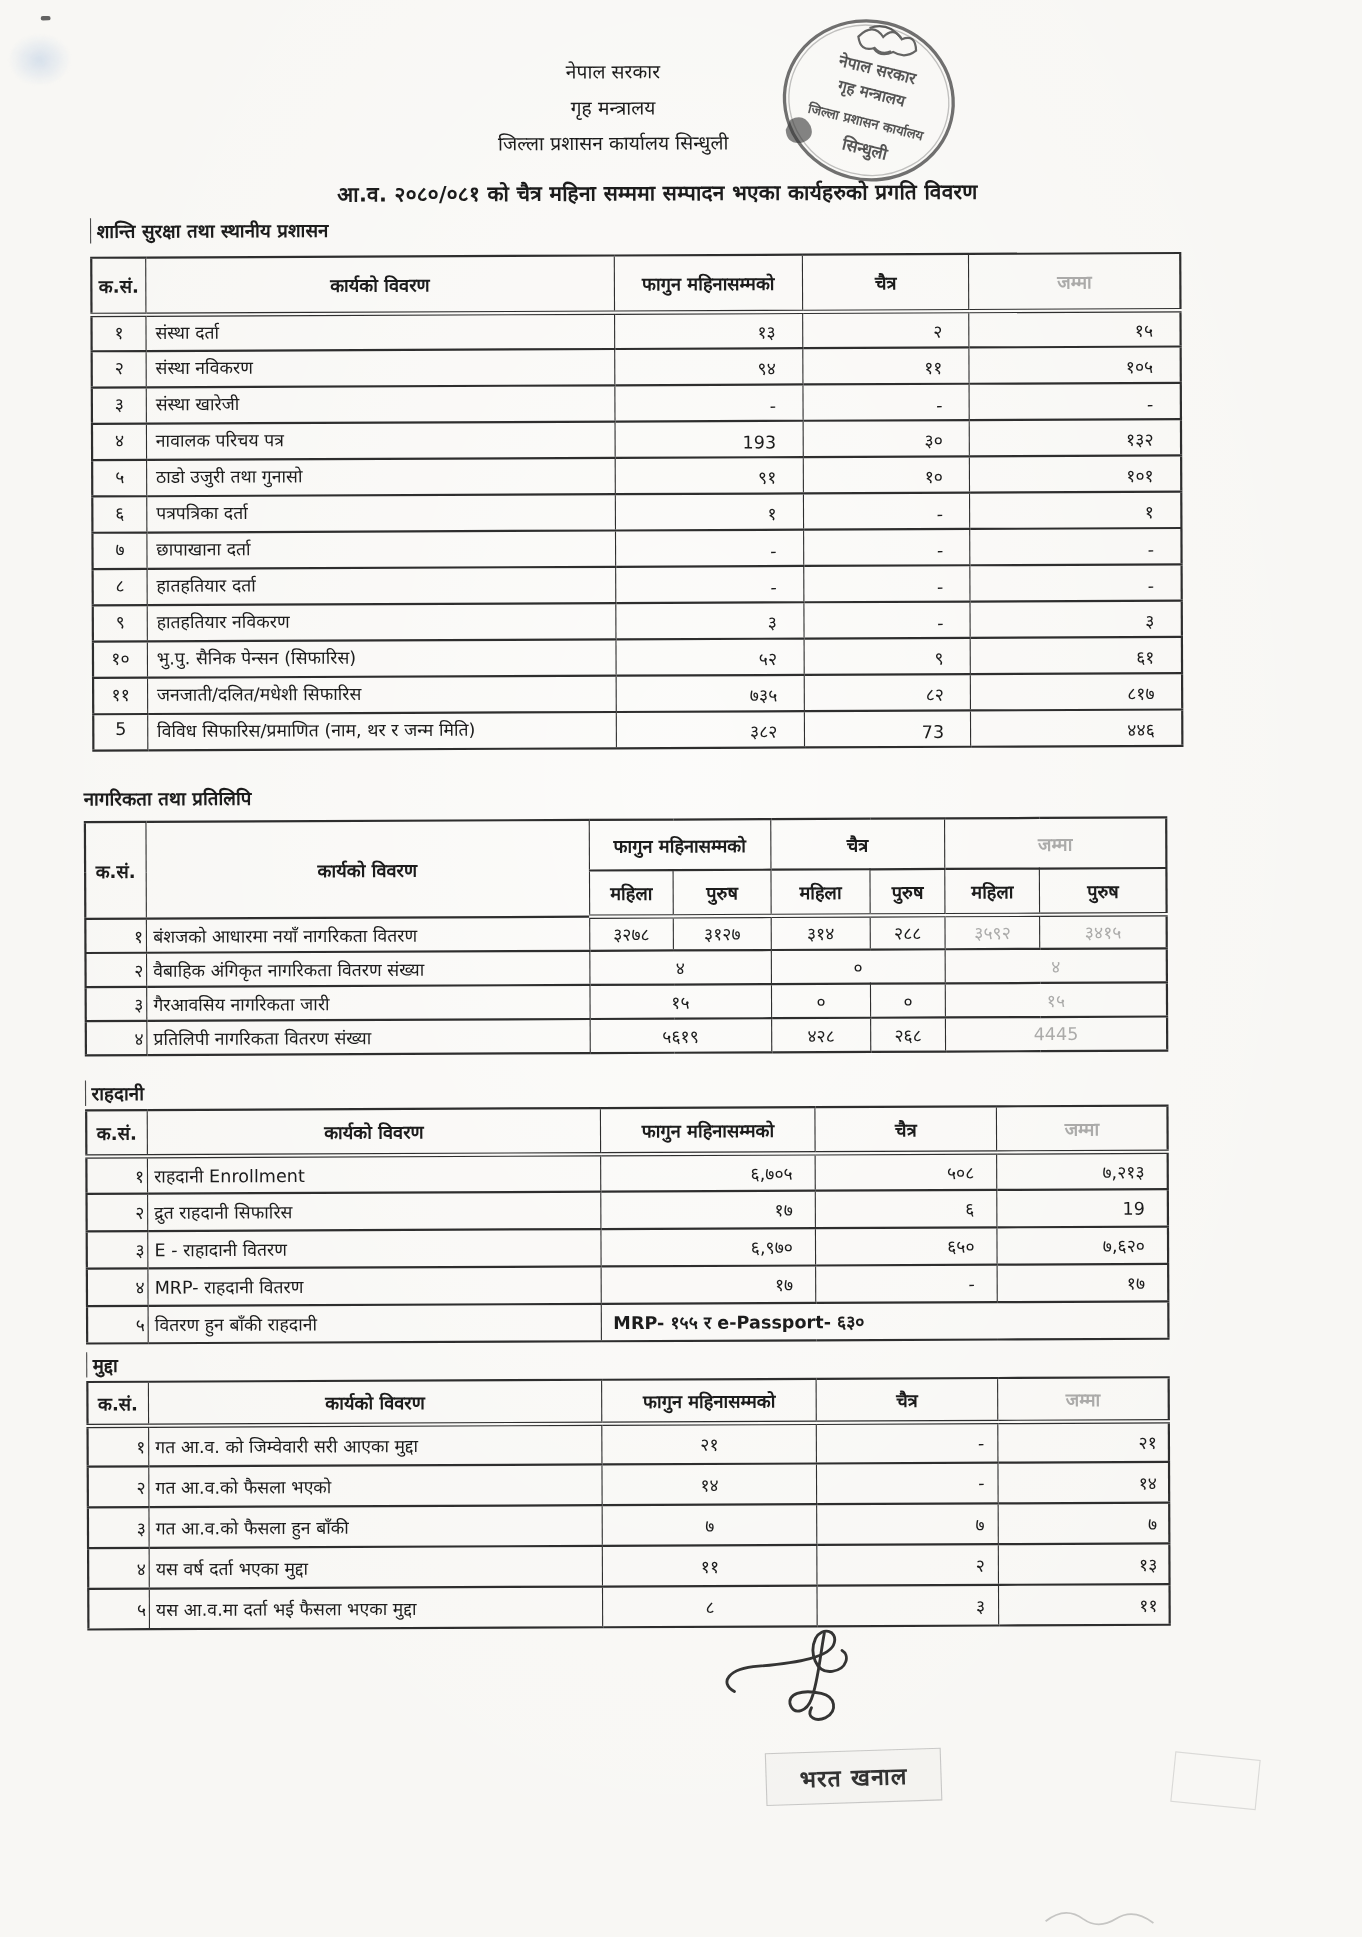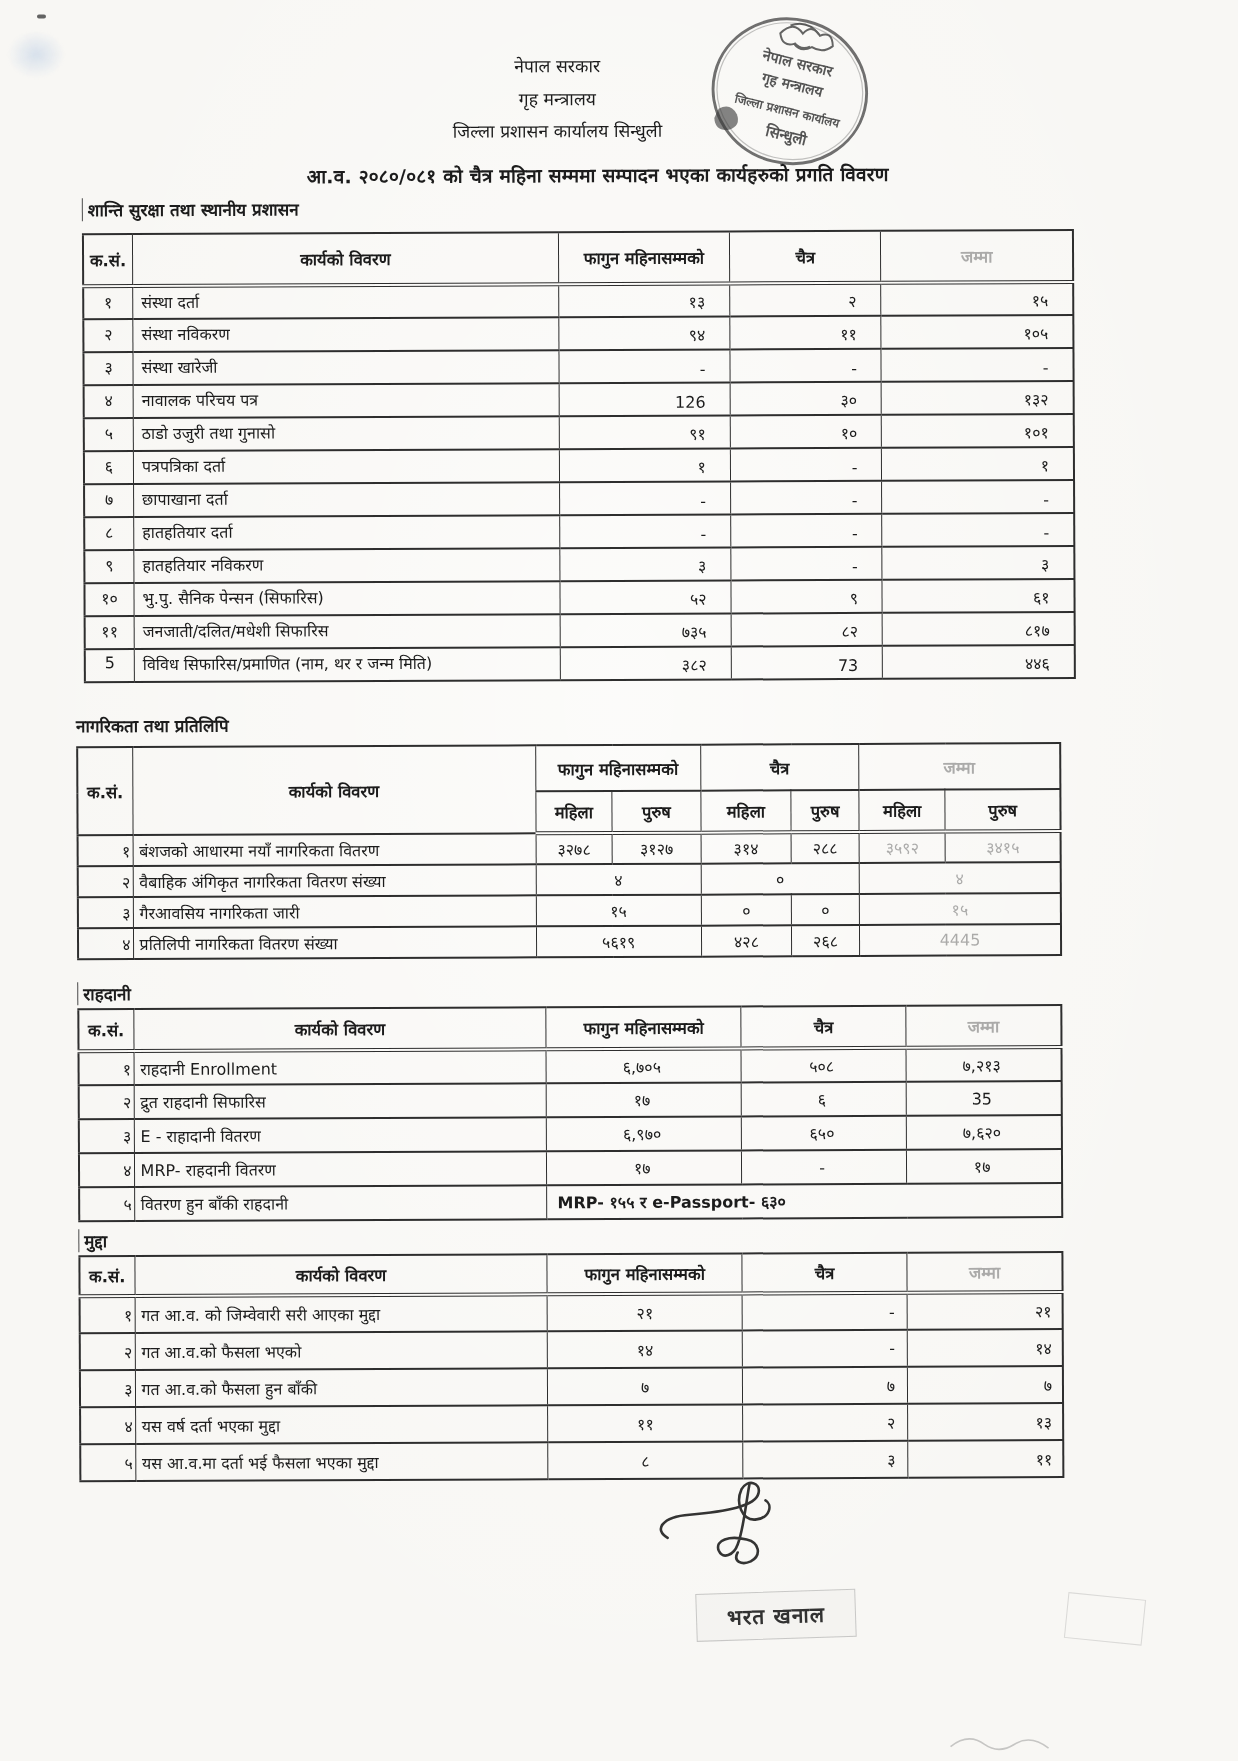--- a/index.html
+++ b/index.html
@@ -45,21 +45,21 @@
   .t2 thead tr:first-child th{height:46px;}
   .t2 td{height:31px;padding:0 5px;vertical-align:middle;}
   .t2 td:first-child{text-align:right;padding-right:2px;}
   .t2 td:nth-child(2){text-align:left;padding-left:6px;}
   .t2 td:nth-child(n+3){text-align:center;}
   
   .t3 th{height:42px;}
   .t3 td{height:34px;padding:0 6px;vertical-align:middle;}
   .t3 td:first-child{text-align:right;padding-right:2px;}
   .t3 td:nth-child(2){text-align:left;padding-left:6px;}
-  .t3 td:nth-child(n+3){text-align:center;padding-right:20px;padding-left:16px;}
+  .t3 td:nth-child(n+3){text-align:right;padding-right:20px;padding-left:16px;}
   
   .t4 th{height:40px;}
   .t4 td{height:37px;padding:0 6px;vertical-align:middle;}
   .t4 td:first-child{text-align:right;padding-right:2px;}
   .t4 td:nth-child(2){text-align:left;padding-left:6px;}
   .t4 td:nth-child(3){text-align:center;}
   .t4 td:nth-child(4){text-align:right;padding-right:12px;}
   .t4 td:nth-child(5){text-align:right;padding-right:10px;}
   
   .name-stamp{
@@ -153,21 +153,21 @@
           <tr>
             <td>३</td>
             <td>संस्था खारेजी</td>
             <td>-</td>
             <td>-</td>
             <td>-</td>
           </tr>
           <tr>
             <td>४</td>
             <td>नावालक परिचय पत्र</td>
-            <td>126</td>
+            <td>193</td>
             <td>३०</td>
             <td>१३२</td>
           </tr>
           <tr>
             <td>५</td>
             <td>ठाडो उजुरी तथा गुनासो</td>
             <td>९१</td>
             <td>१०</td>
             <td>१०१</td>
           </tr>
@@ -317,21 +317,21 @@
             <td>राहदानी Enrollment</td>
             <td>६,७०५</td>
             <td>५०८</td>
             <td>७,२१३</td>
           </tr>
           <tr>
             <td>२</td>
             <td>द्रुत राहदानी सिफारिस</td>
             <td>१७</td>
             <td>६</td>
-            <td>35</td>
+            <td>19</td>
           </tr>
           <tr>
             <td>३</td>
             <td>E - राहादानी वितरण</td>
             <td>६,९७०</td>
             <td>६५०</td>
             <td>७,६२०</td>
           </tr>
           <tr>
             <td>४</td>

